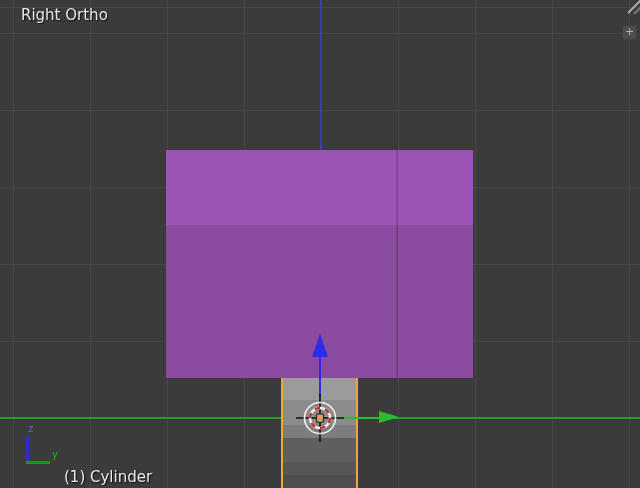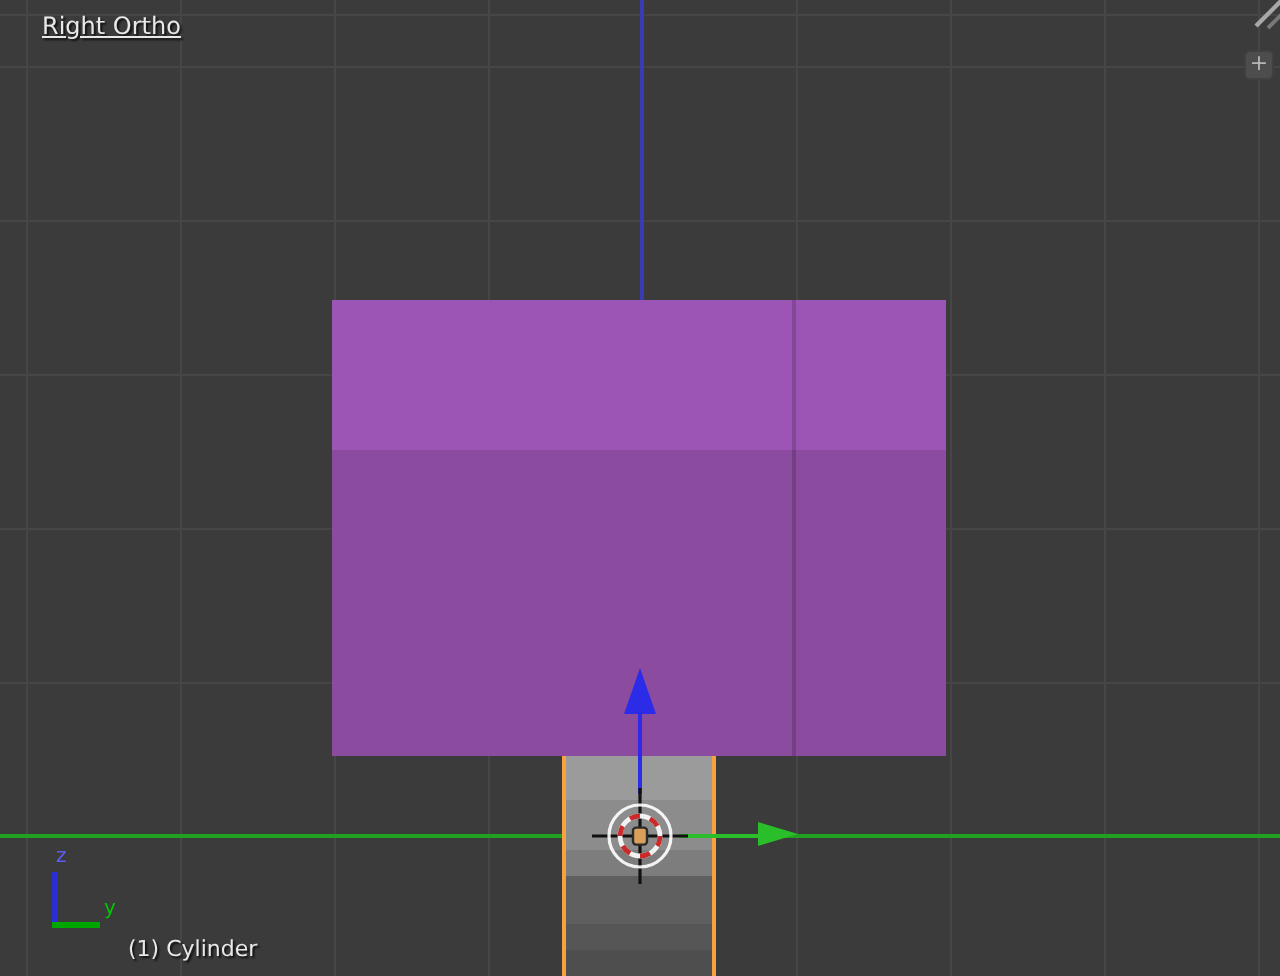--- a/index.html
+++ b/index.html
@@ -34,22 +34,22 @@
   .manip-z-line{left:319px;top:357px;width:2px;height:40px;background:#2b2be8;}
   .manip-z-arrow{left:312px;top:334px;width:0;height:0;
     border-left:8px solid transparent;border-right:8px solid transparent;
     border-bottom:23px solid #2b2be8;}
   .manip-y-line{left:340px;top:417px;width:39px;height:2px;background:#2abf2a;}
   .manip-y-arrow{left:379px;top:411px;width:0;height:0;
     border-top:6px solid transparent;border-bottom:6px solid transparent;
     border-left:20px solid #2abf2a;}
   .gizmo-svg{left:290px;top:388px;width:60px;height:60px;}
   
-  .view-label{left:21px;top:6px;font-size:12px;color:#e8e8e8;text-shadow:1px 1px 1px rgba(0,0,0,.75);text-decoration:underline;}
-  .object-info{left:64px;top:468px;font-size:11px;color:#e8e8e8;text-shadow:1px 1px 1px rgba(0,0,0,.75);}
+  .view-label{left:21px;top:6px;font-size:15px;color:#e8e8e8;text-shadow:1px 1px 1px rgba(0,0,0,.75);}
+  .object-info{left:64px;top:468px;font-size:15px;color:#e8e8e8;text-shadow:1px 1px 1px rgba(0,0,0,.75);}
   
   .mini-z-bar{left:26px;top:436px;width:3px;height:26px;background:#2d2dd6;}
   .mini-y-bar{left:26px;top:461px;width:24px;height:3px;background:#00a600;}
   .mini-z-label{left:28px;top:423px;font-size:10px;color:#5c5cf0;}
   .mini-y-label{left:52px;top:449px;font-size:10px;color:#00c400;}
   
   .expand-btn{left:622px;top:25px;width:15px;height:15px;background:#4d4d4d;
     border:1px solid #404040;border-radius:3px;box-sizing:border-box;
     color:#b5b5b5;font-size:11px;line-height:12px;text-align:center;cursor:pointer;}
   .corner-svg{left:624px;top:0;width:16px;height:16px;}

